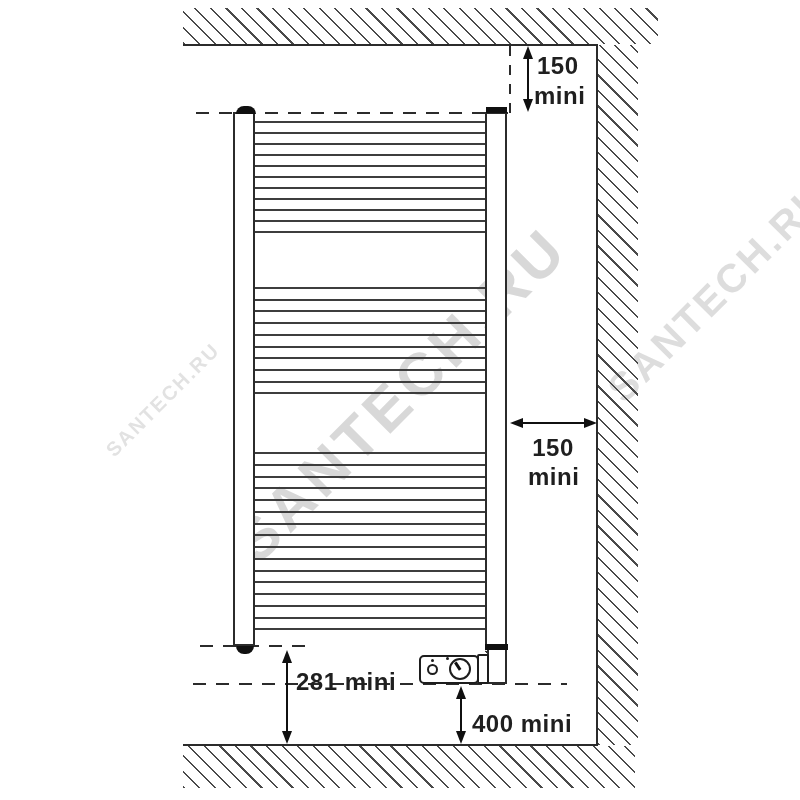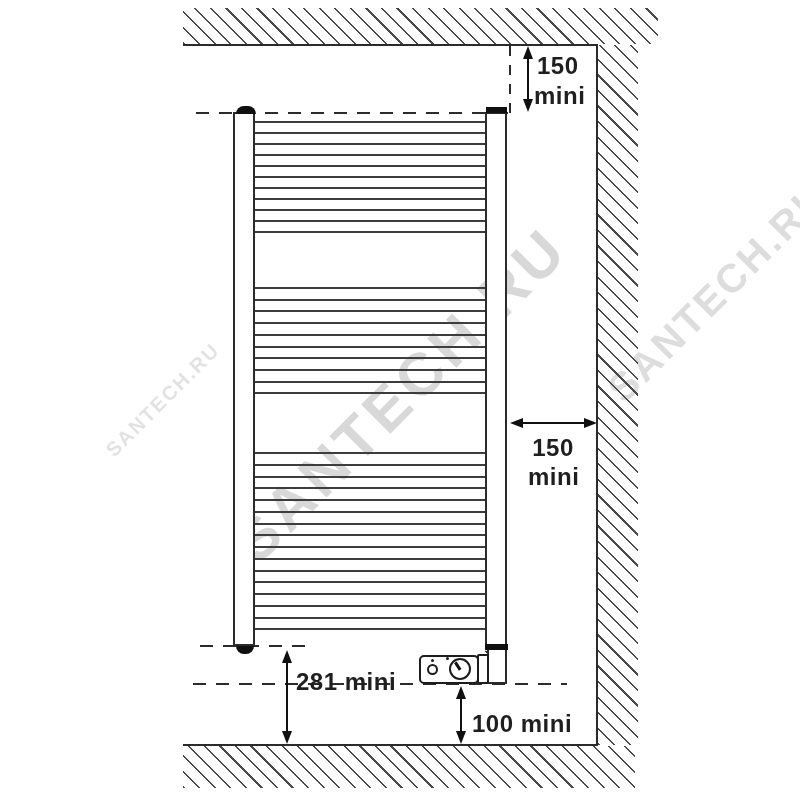--- a/index.html
+++ b/index.html
@@ -163,17 +163,17 @@
     <span>281</span>
     <span>mini</span>
   </div>
 
   <div>
     <div class="abs aline-v z3" style="left:460px;top:695px;height:40px;"></div>
     <div class="abs tri up z3" style="left:456px;top:686px;"></div>
     <div class="abs tri down z3" style="left:456px;top:731px;"></div>
   </div>
   <div class="abs dim dim-md" style="left:472px;top:710px;">
-    <span>100</span>
+    <span>400</span>
     <span>mini</span>
   </div>
 
 </div>
 
 </body></html>

